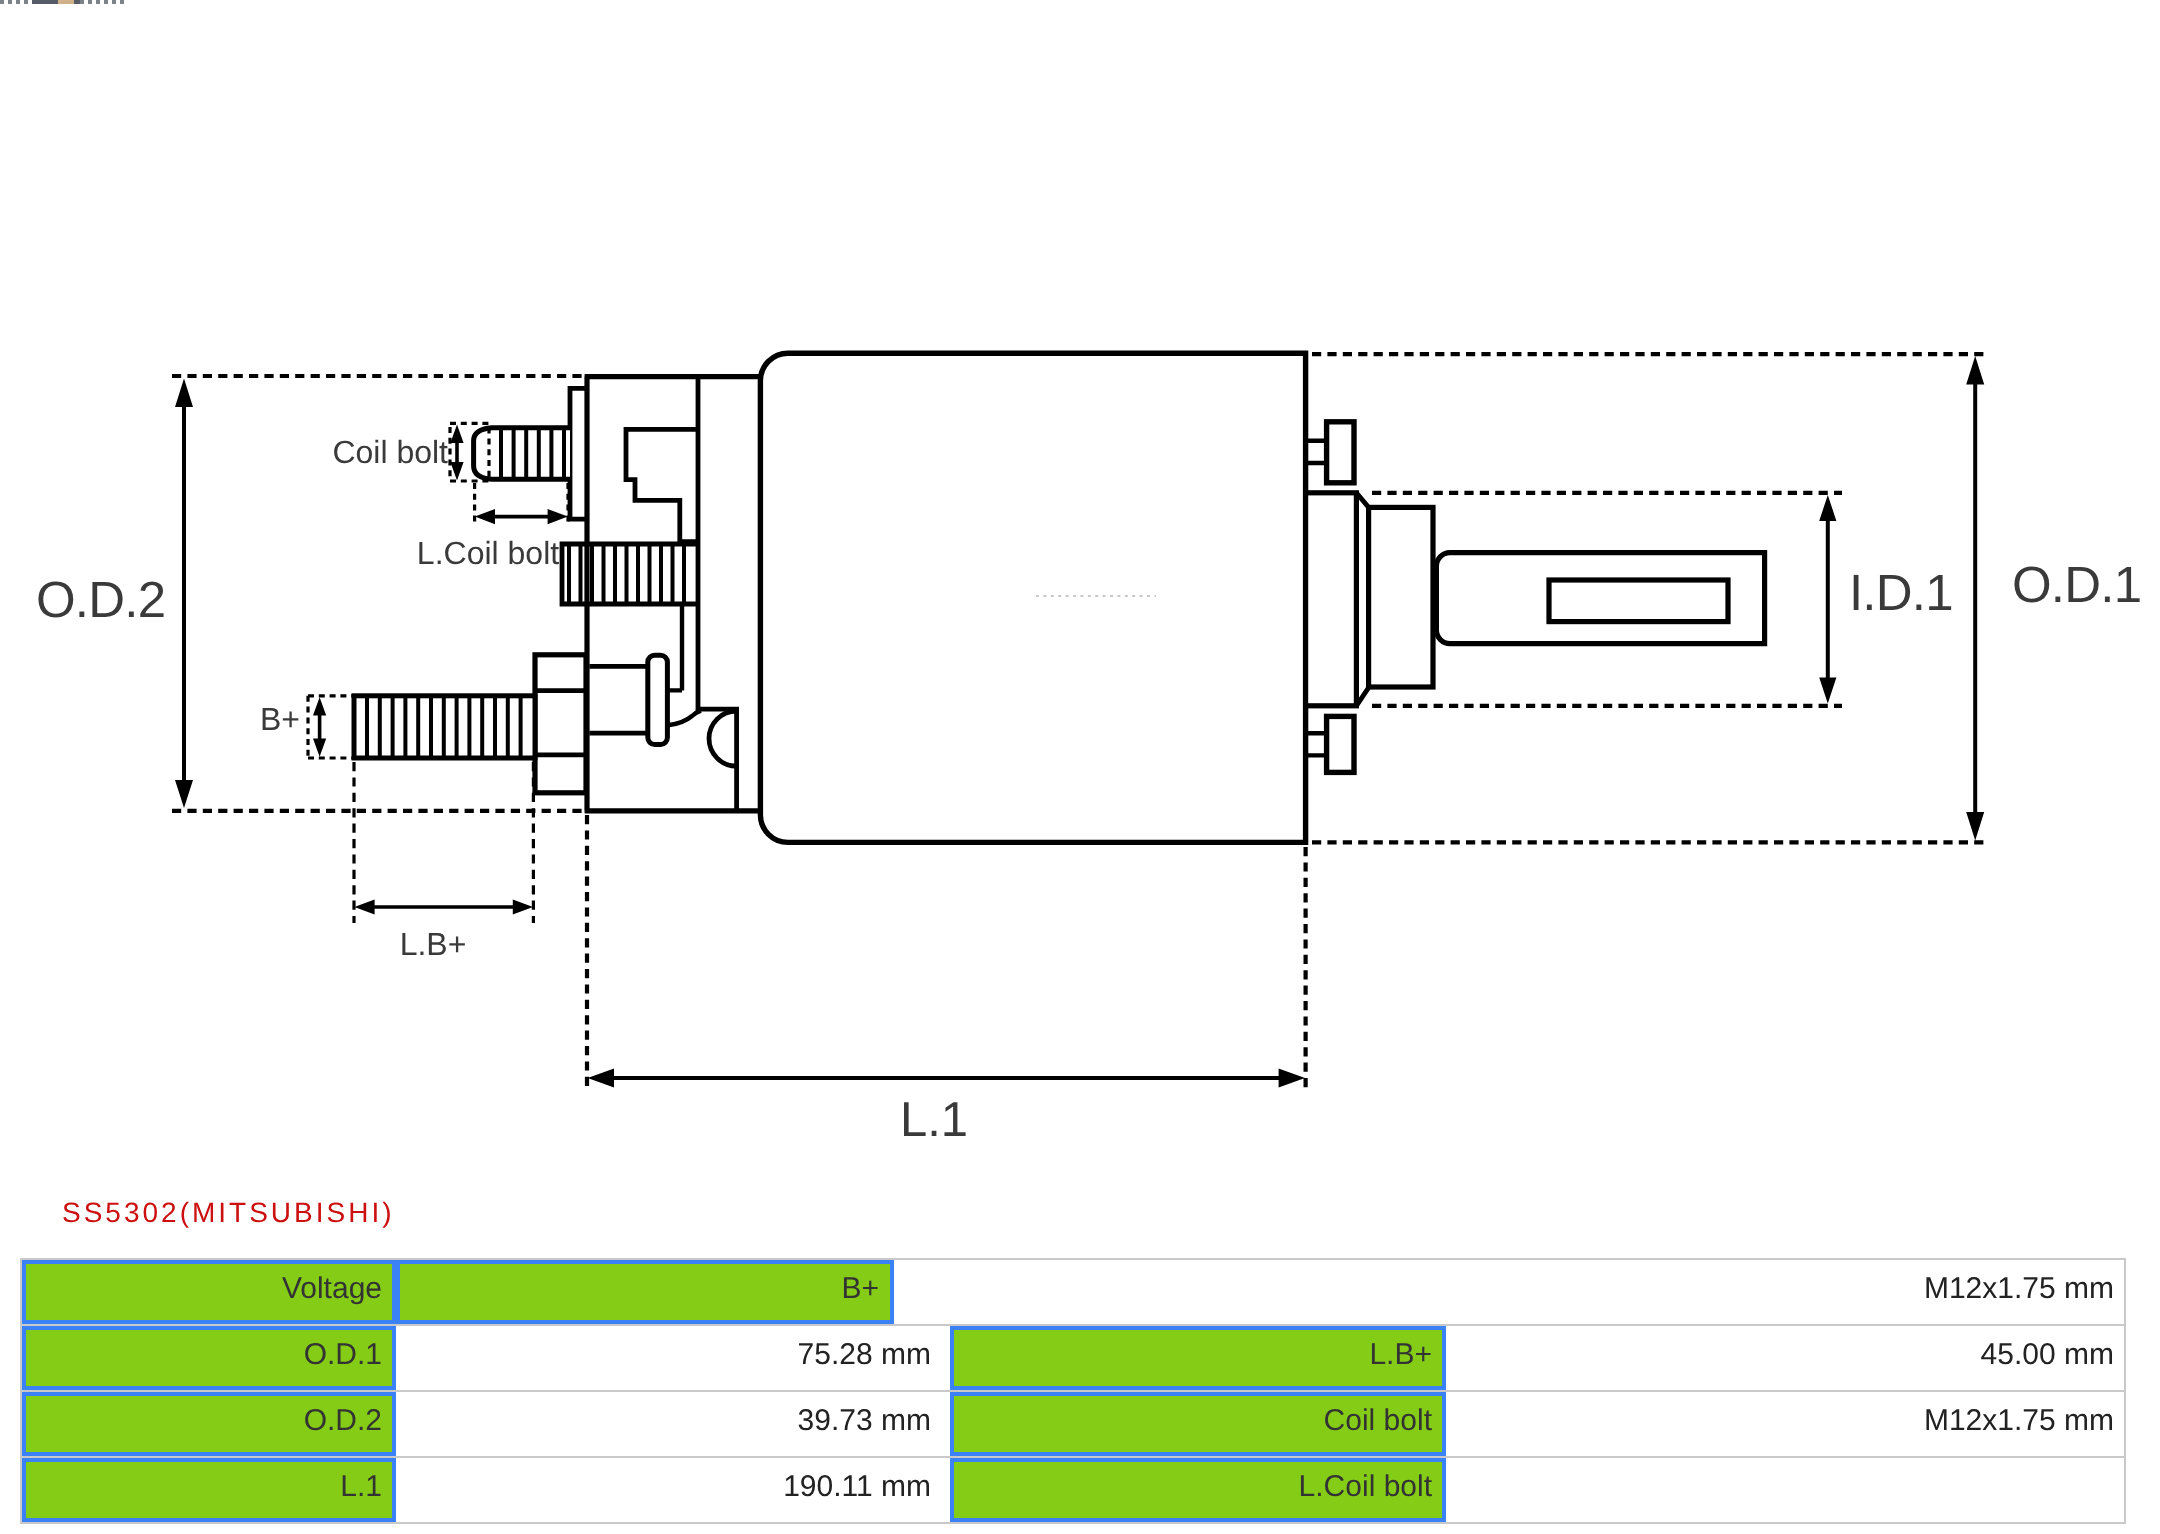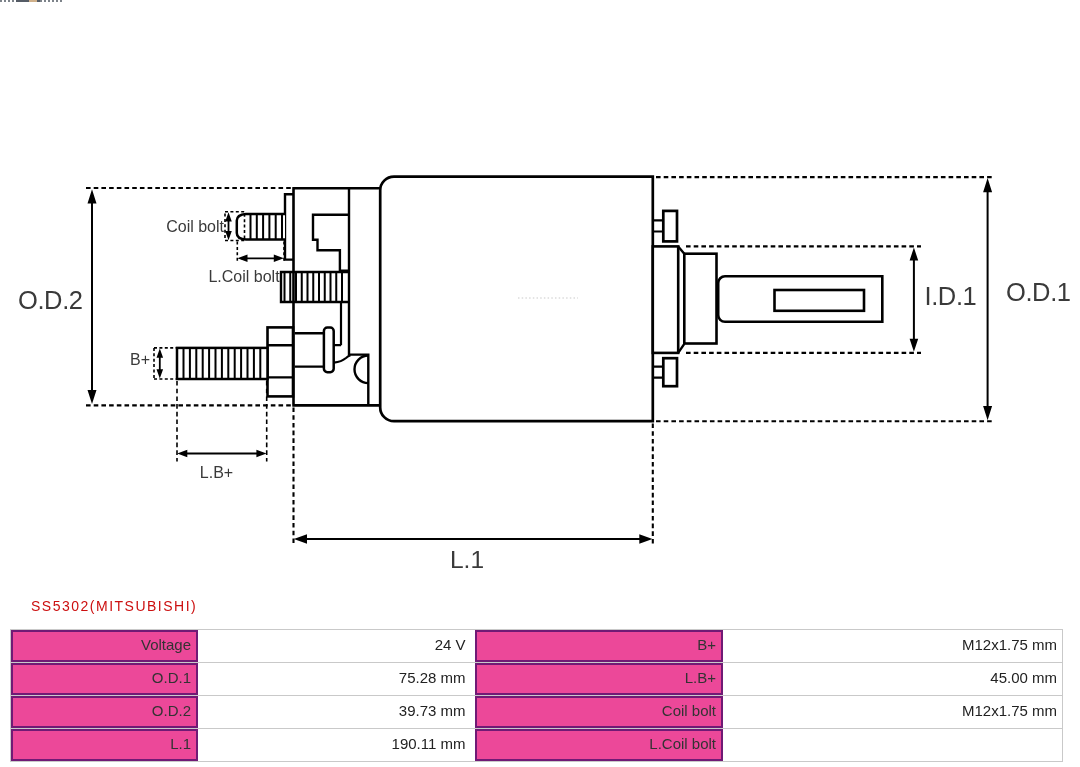--- a/index.html
+++ b/index.html
@@ -1,20 +1,20 @@
 <!DOCTYPE html>
 <html><head>
 <meta charset="utf-8">
 <style>
 html,body{margin:0;padding:0;background:#fff;}
 body{width:1080px;height:767px;position:relative;font-family:"Liberation Sans",sans-serif;overflow:hidden;}
 .abs{position:absolute;}
 .cell{display:flex;align-items:center;justify-content:flex-end;box-sizing:border-box;padding-right:5px;padding-bottom:2px;font-size:15px;}
 .v1{padding-right:9px;}
-.lab{background:#ec4899;border:2px solid #701a75;color:#333;}
+.lab{background:#84cc16;border:2px solid #3b82f6;color:#333;}
 .val{color:#222;}
 </style>
 </head>
 <body>
 
 <div class="abs" style="left:0;top:0;width:64px;height:2px;background:repeating-linear-gradient(90deg,#666d75 0 2px,#fff 2px 4px);opacity:.85;"></div>
 <div class="abs" style="left:16px;top:0;width:24px;height:2px;background:#555c66;"></div>
 <div class="abs" style="left:29px;top:0;width:8px;height:2px;background:#cfb08a;"></div>
 
 <svg class="abs" style="left:0;top:0" width="1080" height="600" viewBox="0 0 1080 600">
@@ -137,21 +137,20 @@
 </g>
 </g>
 </svg>
 
 <div class="abs" style="left:11px;top:598px;font-size:14px;letter-spacing:1.5px;color:#cc0f0f;margin-left:20px;">SS5302(MITSUBISHI)</div>
 
 <div class="abs" style="left:10px;top:629px;width:1053px;border:1px solid #c9c9c9;box-sizing:border-box;">
 
   <div style="display:flex;height:31.9px;border-bottom:1px solid #c9c9c9;">
     <div class="cell lab" style="width:187px;">Voltage</div>
-    <div class="cell val v1" style="width:276.5px;">24 V</div>
     <div class="cell lab" style="width:248.5px;">B+</div>
     <div class="cell val" style="flex:1;">M12x1.75 mm</div>
   </div>
 
   <div style="display:flex;height:31.9px;border-bottom:1px solid #c9c9c9;">
     <div class="cell lab" style="width:187px;">O.D.1</div>
     <div class="cell val v1" style="width:276.5px;">75.28 mm</div>
     <div class="cell lab" style="width:248.5px;">L.B+</div>
     <div class="cell val" style="flex:1;">45.00 mm</div>
   </div>

